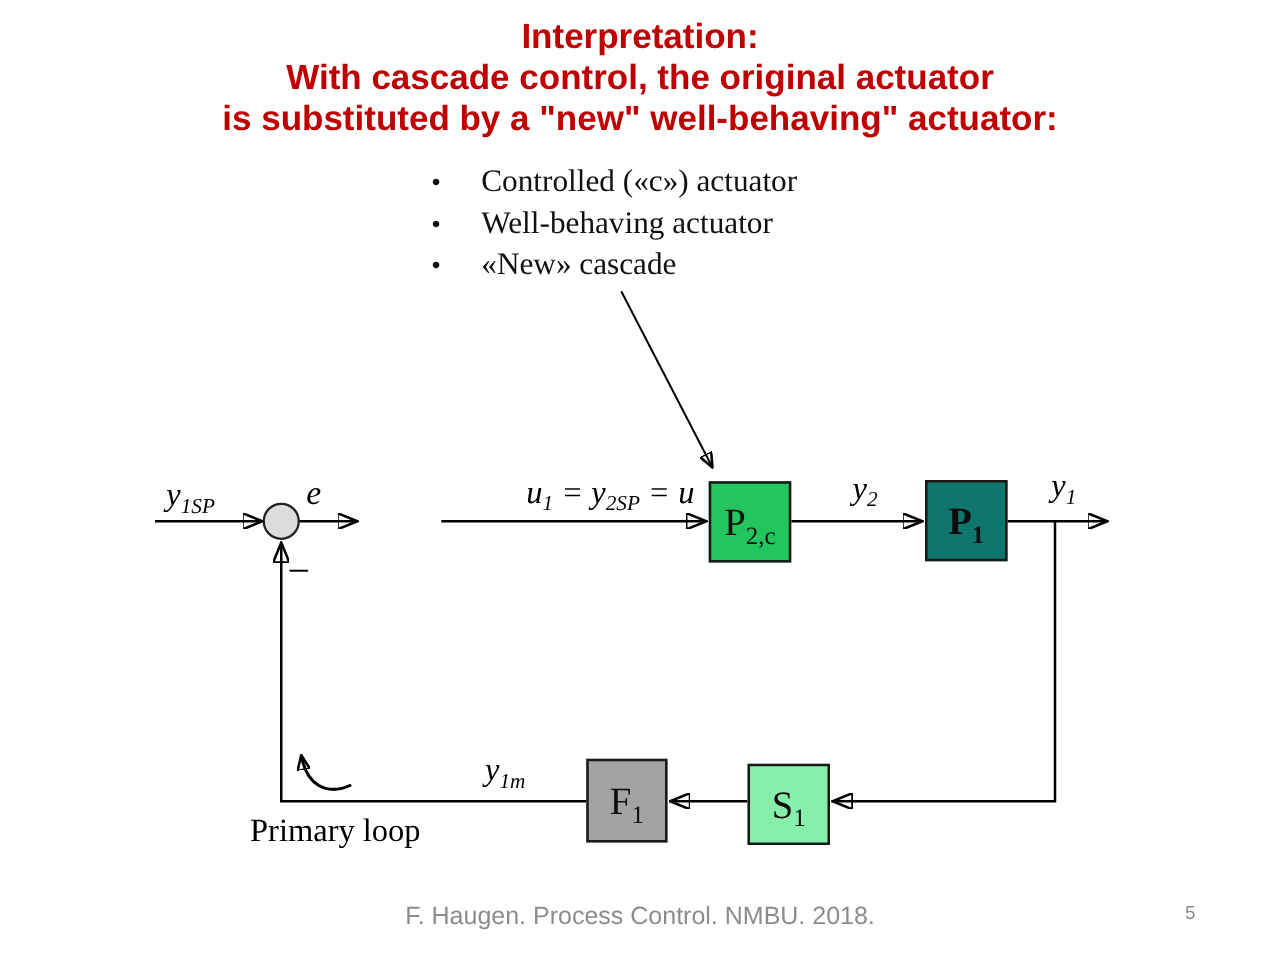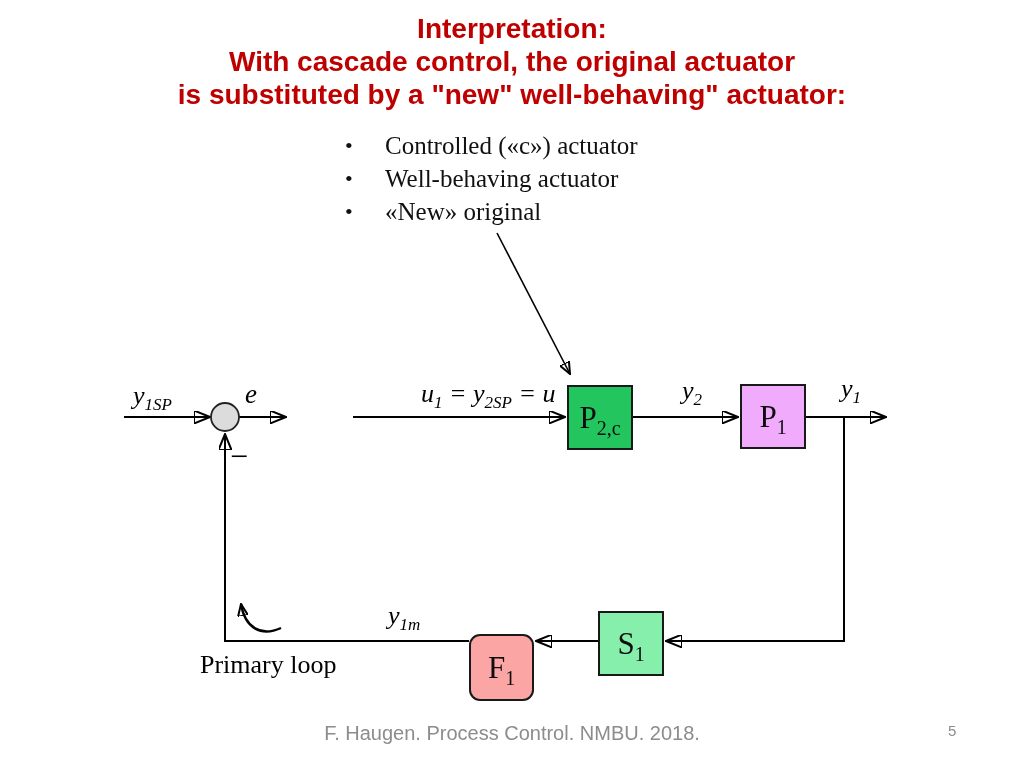--- a/index.html
+++ b/index.html
@@ -92,38 +92,38 @@
     <div class="bullet-row">
       <span class="bullet-marker">•</span>
       <span>Controlled («c») actuator</span>
     </div>
     <div class="bullet-row">
       <span class="bullet-marker">•</span>
       <span>Well-behaving actuator</span>
     </div>
     <div class="bullet-row">
       <span class="bullet-marker">•</span>
-      <span>«New» original</span>
+      <span>«New» cascade</span>
     </div>
   </div>
 
 
   <div class="block" style="left: 567px; top: 385px; width: 66px; height: 65px; background-color: #22c55e;">
     <span><span>P</span><sub>2,c</sub></span>
   </div>
 
-  <div class="block" style="left: 740px; top: 384px; width: 66px; height: 65px; background-color: #f0abfc;">
+  <div class="block" style="left: 740px; top: 384px; width: 66px; height: 65px; background-color: #0f766e; font-weight: bold;">
     <span><span>P</span><sub>1</sub></span>
   </div>
 
   <div class="block" style="left: 598px; top: 611px; width: 66px; height: 65px; background-color: #86efac; align-items: center;">
     <span><span>S</span><sub>1</sub></span>
   </div>
 
-  <div class="block" style="left: 469px; top: 634px; width: 65px; height: 67px; background-color: #fca5a5; border-radius: 11px;">
+  <div class="block" style="left: 469px; top: 607px; width: 65px; height: 67px; background-color: #a3a3a3;">
     <span><span>F</span><sub>1</sub></span>
   </div>
 
   <div class="siglabel" style="left:133px;top:381px;"><span>y</span><sub>1SP</sub></div>
 
   <div class="siglabel" style="left:245px;top:379px;font-size:27px;"><span>e</span></div>
 
   <div class="siglabel" style="left:377px;top:379px;margin-left:44px;"><span>u</span><sub>1</sub><span> = y</span><sub>2SP</sub><span> = u</span></div>
 
   <div class="siglabel" style="left:682px;top:376px;"><span>y</span><sub>2</sub></div>

